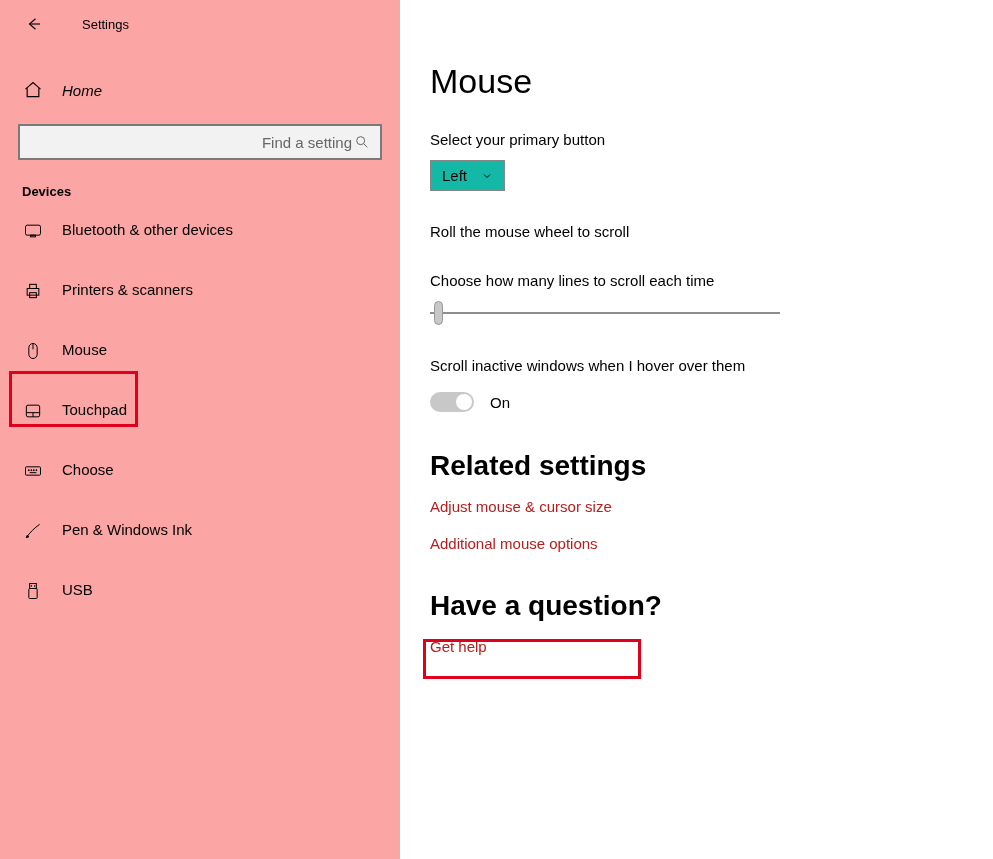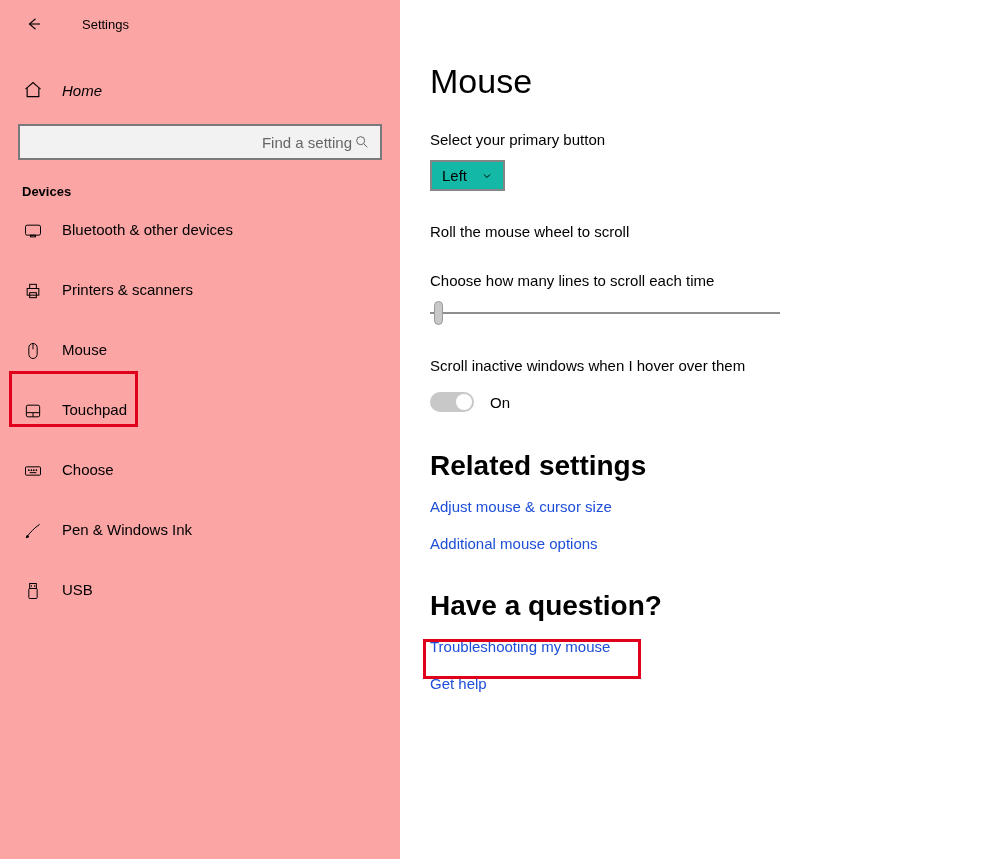--- a/index.html
+++ b/index.html
@@ -92,21 +92,21 @@
   }
   .toggle .knob {
     position: absolute; right: 2px; top: 2px; width: 16px; height: 16px; border-radius: 50%;
     background: #fff;
   }
   .toggle-label { font-size: 15px; margin-left: 16px; }
 
   .section-heading {
     font-size: 28px; font-weight: 600; margin-top: 38px; margin-bottom: 16px;
   }
-  .link-row { font-size: 15px; color: #1d4ed8; cursor: pointer; margin-bottom: 20px; }
+  .link-row { font-size: 15px; color: #b91c1c; cursor: pointer; margin-bottom: 20px; }
 
   svg { display: block; }
 </style>
 </head>
 <body>
 
 <div class="sidebar">
   <div class="sidebar-top">
     <div class="back-btn">
       <svg width="18" height="18" viewBox="0 0 24 24" fill="none" stroke="#000" stroke-width="1.5">
@@ -256,18 +256,17 @@
       </div>
       <span class="toggle-label">On</span>
     </div>
   </div>
 
   <div class="section-heading">Related settings</div>
   <div class="link-row">Adjust mouse &amp; cursor size</div>
   <div class="link-row">Additional mouse options</div>
 
   <div class="section-heading">Have a question?</div>
-  <div class="link-row">Troubleshooting my mouse</div>
   <div class="link-row">Get help</div>
 </div>
 
 <div class="red-box-1"></div>
 <div class="red-box-2"></div>
 
 </body></html>

